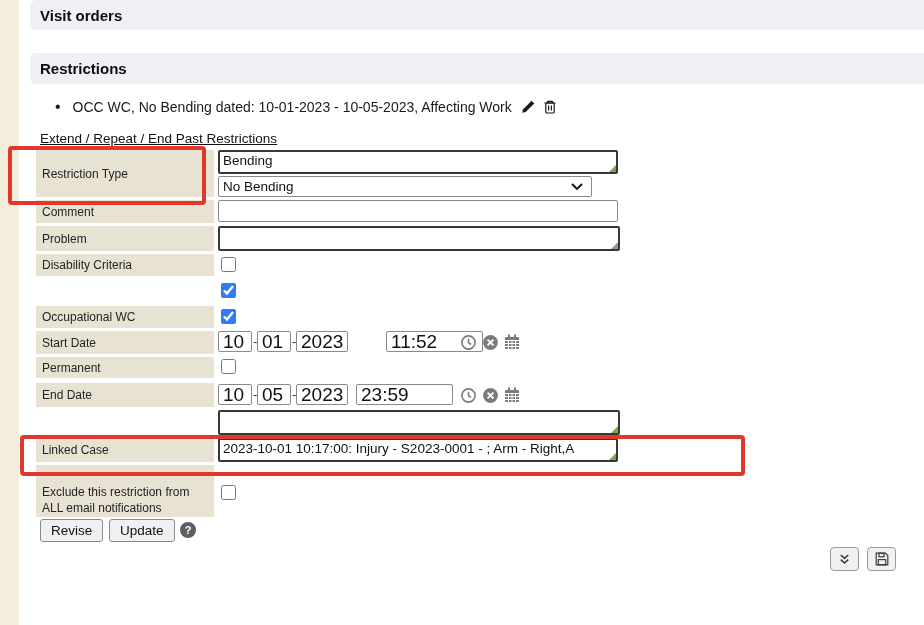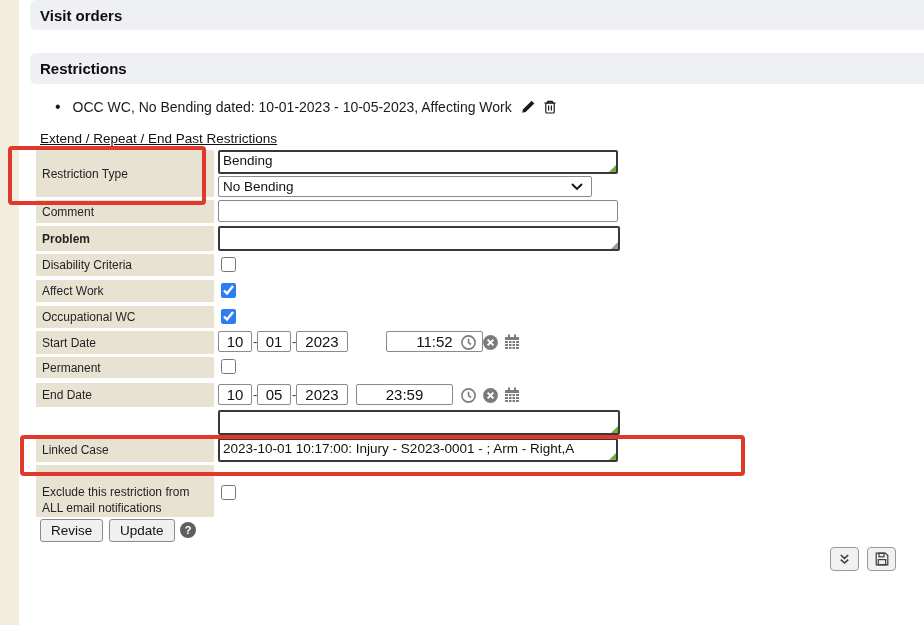--- a/index.html
+++ b/index.html
@@ -9,21 +9,21 @@
   .strip{position:absolute;left:0;top:0;width:19px;height:625px;background:#f3eddd;}
   .hdr{position:absolute;left:30px;width:894px;background:#eff0f4;border-radius:6px 0 0 6px;
        font-weight:bold;font-size:15px;color:#0d0d0d;display:flex;align-items:center;padding-left:10px;box-sizing:border-box;}
   .bullet-row{position:absolute;left:55px;top:99px;display:flex;align-items:center;font-size:14px;color:#1a1a1a;}
   .bullet-dot{margin-right:12px;font-size:16px;line-height:14px;}
   .icon-btn{display:inline-flex;align-items:center;justify-content:center;cursor:pointer;}
   .link{position:absolute;left:40px;top:131px;font-size:13.5px;color:#111;text-decoration:underline;cursor:pointer;}
   .lbl{position:absolute;left:36px;width:178px;background:#e7e2d1;font-size:12px;color:#242424;
        display:flex;align-items:center;padding-left:6px;box-sizing:border-box;}
   .inp{position:absolute;box-sizing:border-box;border:1px solid #8a8a8a;font-family:inherit;
-       font-size:15px;color:#111;padding:1px 4px;background:#fff;border-radius:2px;text-align:center;}
+       font-size:19px;color:#111;padding:1px 4px;background:#fff;border-radius:2px;}
   .ta-wrap{position:absolute;box-sizing:border-box;}
   .ta{width:100%;height:100%;box-sizing:border-box;border:2px solid #383838;resize:none;
       font-family:inherit;font-size:13.5px;color:#111;padding:1px 3px;overflow:hidden;white-space:pre;border-radius:2px;background:#fff;}
   .grip{position:absolute;right:2px;bottom:2px;width:0;height:0;
         border-left:7px solid transparent;border-bottom:7px solid #6fae3f;pointer-events:none;}
   .grip.gray{border-bottom-color:#9a9a9a;}
   .cb{position:absolute;width:15px;height:15px;margin:0;accent-color:#2e7df6;}
   .dash{font-size:13px;color:#333;position:absolute;}
   .selwrap{position:absolute;box-sizing:border-box;border-radius:8px;}
   .sel{width:100%;height:100%;-webkit-appearance:none;appearance:none;border:1px solid #8a8a8a;
@@ -80,30 +80,29 @@
       <option>No Bending</option>
     </select>
     <svg class="sel-chev" width="12" height="8" viewBox="0 0 12 8">
       <path d="M1 1l5 5 5-5" stroke="#111" stroke-width="1.9" fill="none"></path>
     </svg>
   </div>
 
   <div class="lbl" style="top:200px;height:23px;">Comment</div>
   <input class="inp" style="left: 218px; top: 200px; width: 400px; height: 22px;" value="">
 
-  <div class="lbl" style="top:226px;height:25px;font-weight:bold;">Problem</div>
+  <div class="lbl" style="top:226px;height:25px;">Problem</div>
   <div class="ta-wrap" style="left:218px;top:226px;width:402px;height:25px;">
     <textarea class="ta" style=""></textarea>
     <div class="grip gray"></div>
   </div>
 
   <div class="lbl" style="top:254px;height:22px;">Disability Criteria</div>
   <input type="checkbox" class="cb" style="left: 221px; top: 257px;">
 
-  <div class="lbl" style="top:280px;height:22px;">Affect Work</div>
   <input type="checkbox" class="cb" style="left: 221px; top: 283px;" checked="checked">
 
   <div class="lbl" style="top:306px;height:22px;">Occupational WC</div>
   <input type="checkbox" class="cb" style="left: 221px; top: 309px;" checked="checked">
 
   <div class="lbl" style="top:331px;height:23px;">Start Date</div>
   <input class="inp" style="left: 218px; top: 331px; width: 34px; height: 21px;" value="10">
   <span class="dash" style="left:253px;top:334px;">-</span>
   <input class="inp" style="left: 257px; top: 331px; width: 34px; height: 21px;" value="01">
   <span class="dash" style="left:292px;top:334px;">-</span>

